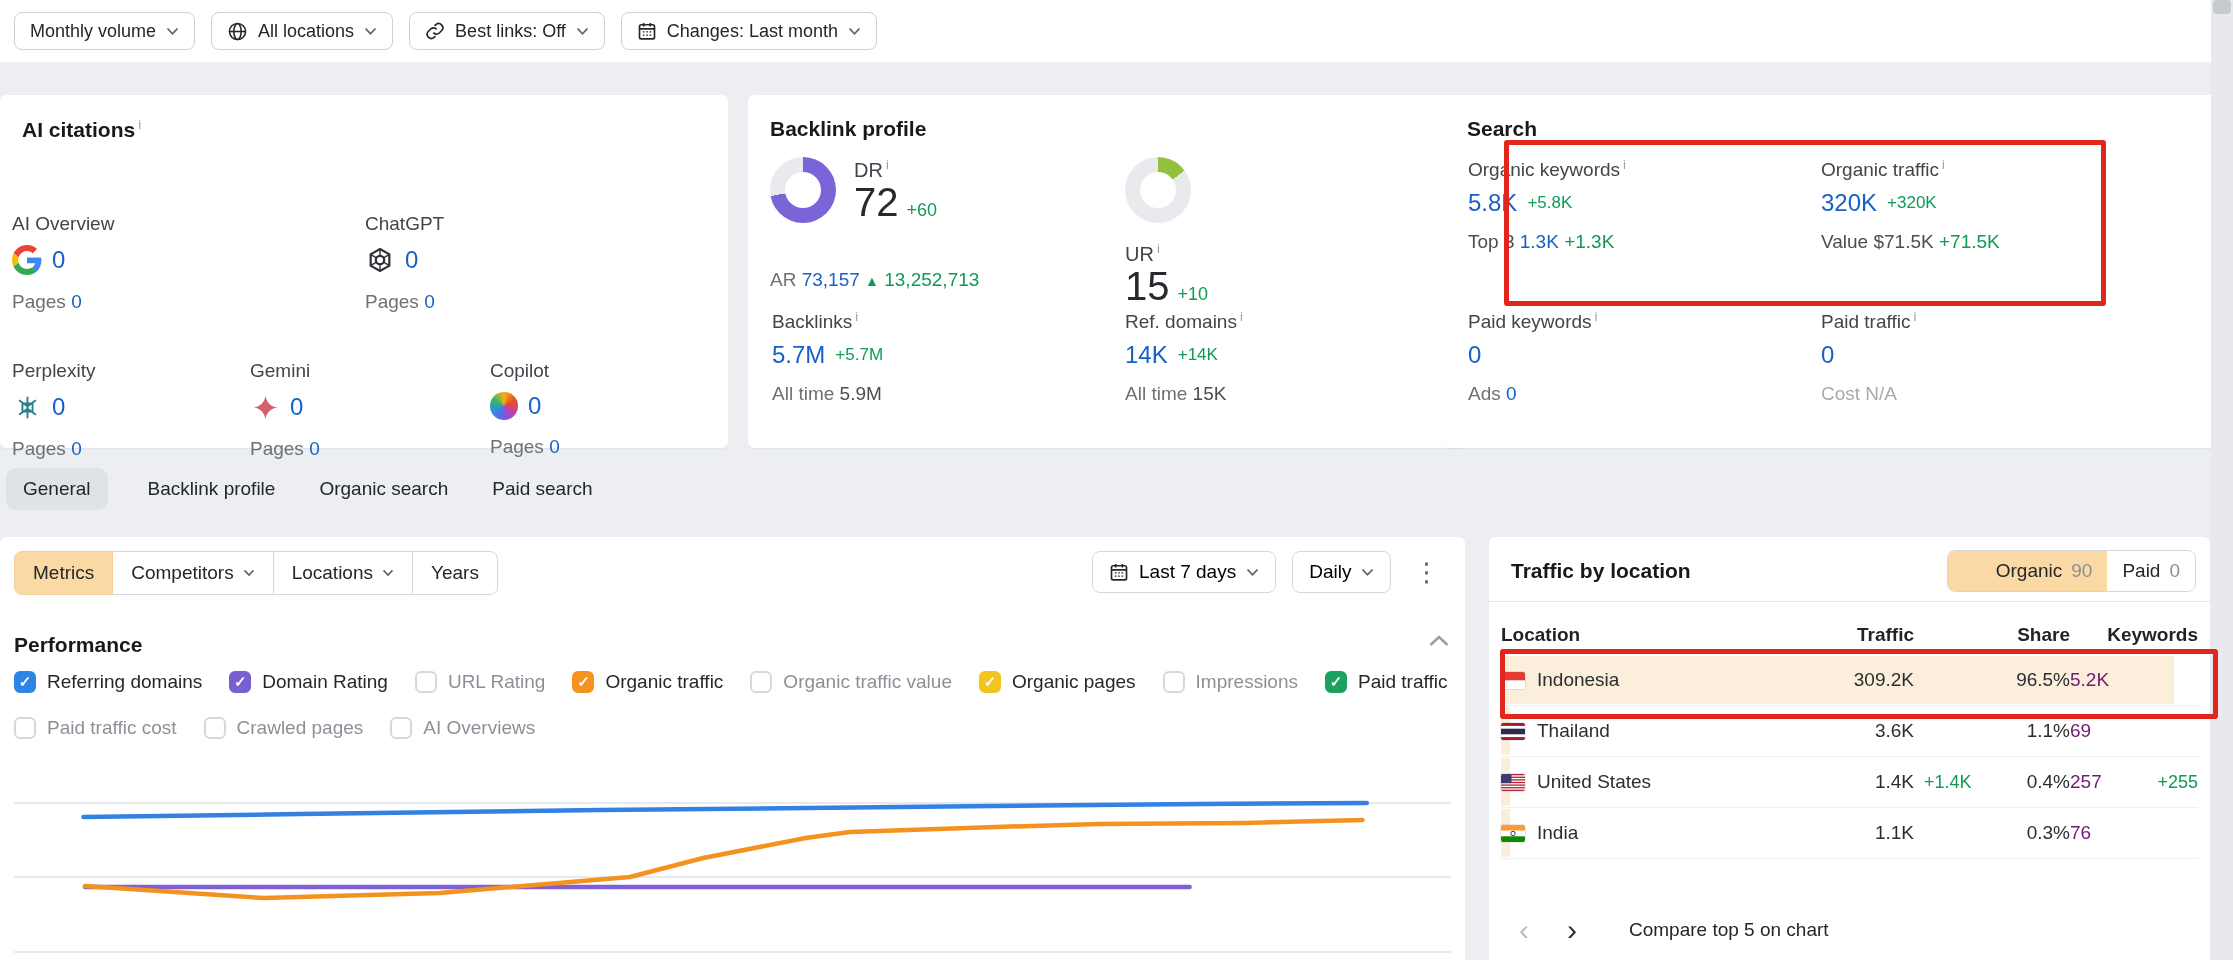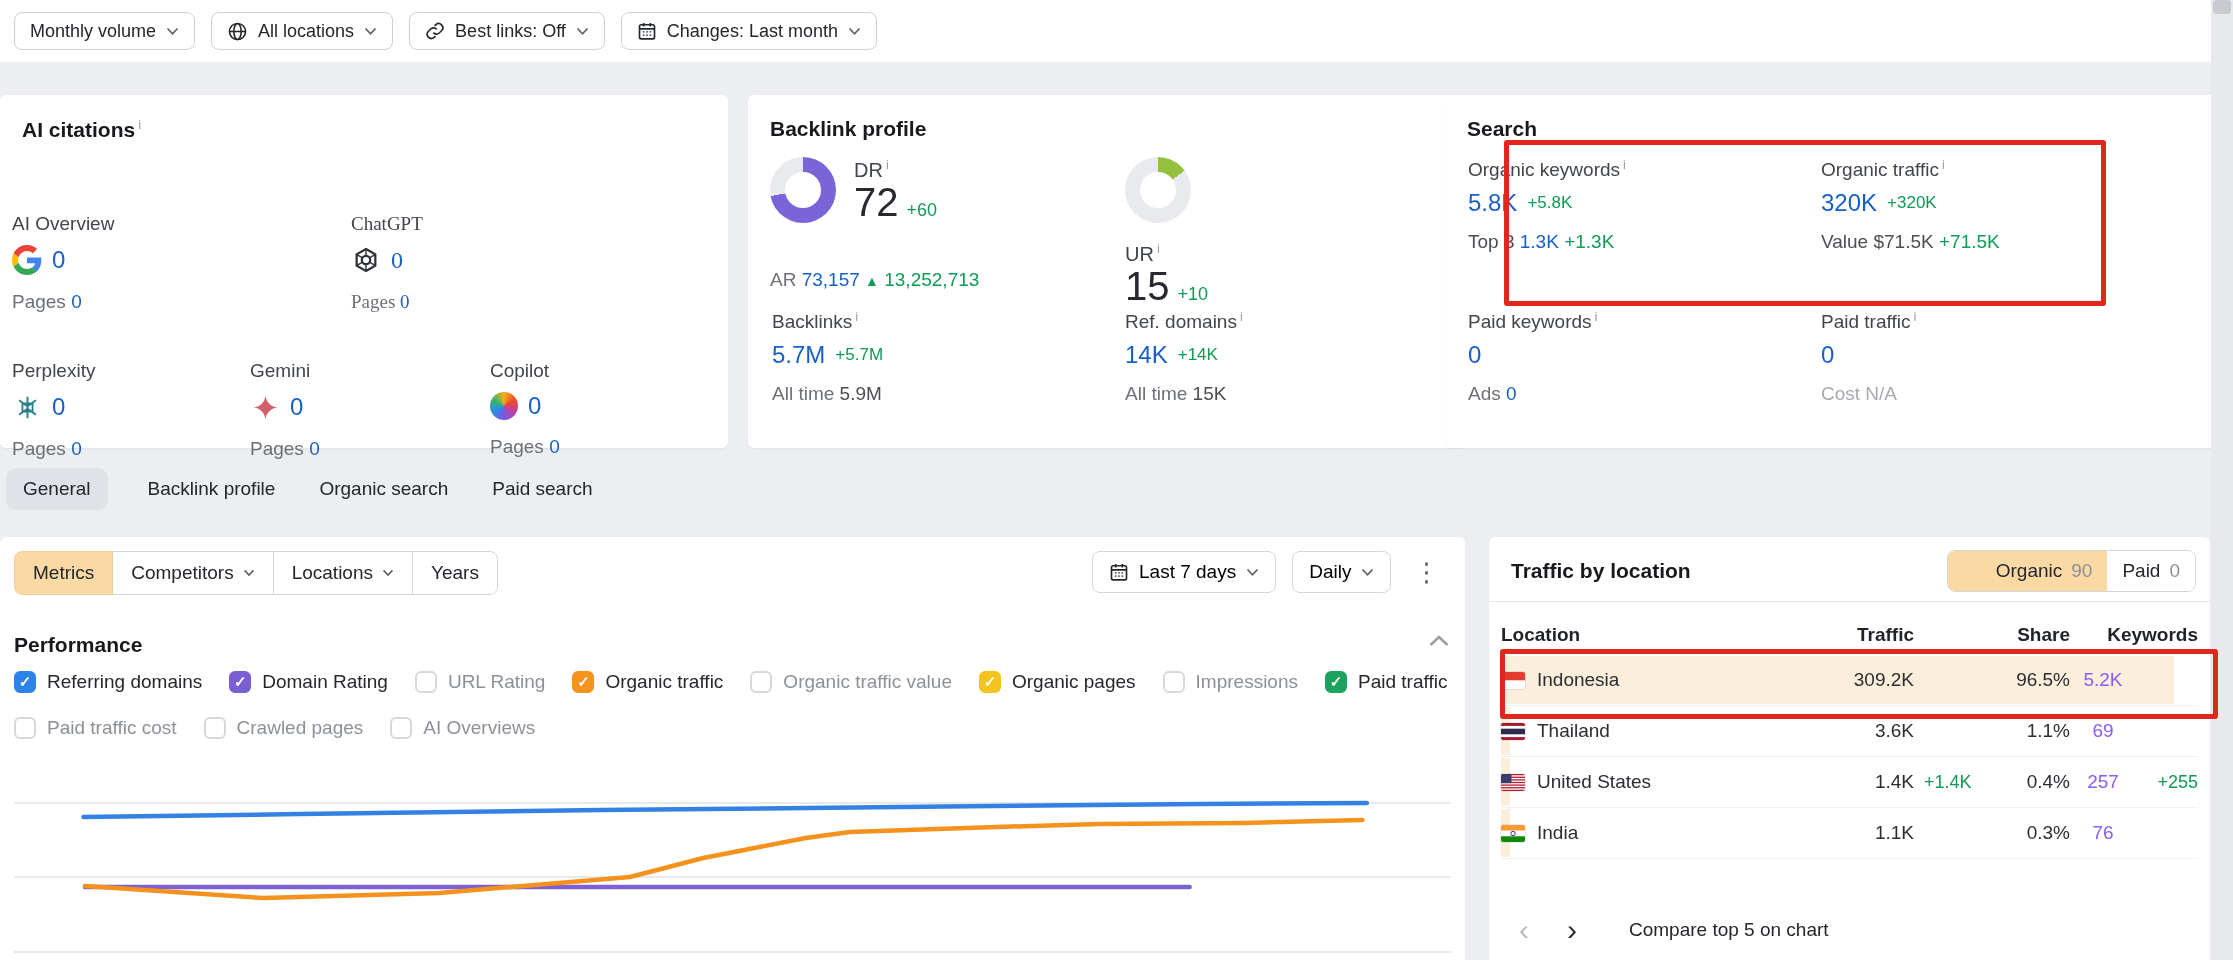--- a/index.html
+++ b/index.html
@@ -89,21 +89,21 @@
   .t-head .kw-h{grid-column:5 / span 2;text-align:right;}
   .t-rows{position:absolute;left:12px;top:118px;width:697px;}
   .t-row{position:relative;height:50px;border-bottom:1px solid #eef0f2;font-size:19px;cursor:pointer;}
   .t-row .t-grid{position:relative;height:100%;z-index:1;}
   .share-bar{position:absolute;left:0;top:1px;bottom:1px;background:#fbeeda;z-index:0;}
   .t-name{display:flex;align-items:center;gap:12px;color:#2a2e33;}
   .flag{width:24px;height:17px;border-radius:2px;overflow:hidden;box-shadow:0 0 0 1px rgba(0,0,0,.08);flex:0 0 auto;}
   .flag svg{display:block;}
   .t-val{text-align:right;color:#2a2e33;}
   .t-chg{text-align:left;padding-left:10px;color:#0e9b56;font-size:18px;}
-  .t-kw{text-align:center;color:#8b5cf6;}
+  .t-kw{text-align:left;color:#701a75;}
   .t-kwchg{text-align:right;color:#0e9b56;font-size:18px;}
   .t-footer{position:absolute;left:30px;top:378px;display:flex;align-items:center;gap:38px;font-size:19px;}
   .pg{font-size:30px;line-height:1;cursor:pointer;}
   .pg.prev{color:#b9bdc3;}
   .pg.next{color:#2a2e33;}
   .compare-label{color:#23272c;margin-left:14px;}
 
   
   .redbox{position:absolute;border:5px solid #e1261d;border-radius:3px;z-index:10;pointer-events:none;}
   #redbox-search{left:1504px;top:140px;width:592px;height:156px;}
@@ -169,21 +169,21 @@
               <path fill="#4285F4" d="M46.98 24.55c0-1.57-.15-3.09-.38-4.55H24v9.02h12.94c-.58 2.96-2.26 5.48-4.78 7.18l7.73 6c4.51-4.18 7.09-10.36 7.09-17.65z"></path>
               <path fill="#FBBC05" d="M10.53 28.59c-.48-1.45-.76-2.99-.76-4.59s.27-3.14.76-4.59l-7.98-6.19C.92 16.46 0 20.12 0 24c0 3.88.92 7.54 2.56 10.78l7.97-6.19z"></path>
               <path fill="#34A853" d="M24 48c6.48 0 11.93-2.13 15.89-5.81l-7.73-6c-2.15 1.45-4.92 2.3-8.16 2.3-6.26 0-11.57-4.22-13.47-9.91l-7.98 6.19C6.51 42.62 14.62 48 24 48z"></path>
             </svg>
           </span>
         <span class="m-value">0</span>
       </div>
       <div class="m-sub"><span>Pages</span> <span class="blue">0</span></div>
     </div>
 
-    <div class="metric" style="left:351px;top:118px;font-family:Liberation Serif, serif;">
+    <div class="metric" style="left:365px;top:118px;">
       <div class="m-label">ChatGPT</div>
       <div class="m-vrow">
         <span class="ai-icon">
             <svg viewBox="0 0 24 24" width="28" height="28" fill="none" stroke="#2d3136" stroke-width="1.9">
               <path d="M12 2.6 L20 7.2 V16.8 L12 21.4 L4 16.8 V7.2 Z"></path>
               <circle cx="12" cy="12" r="3.6"></circle>
               <path d="M12 2.6v5.8M20 7.2l-4.9 2.9M20 16.8l-4.9-2.9M12 21.4v-5.8M4 16.8l4.9-2.9M4 7.2l4.9 2.9" stroke-width="1.2"></path>
             </svg>
           </span>
         <span class="m-value">0</span>

